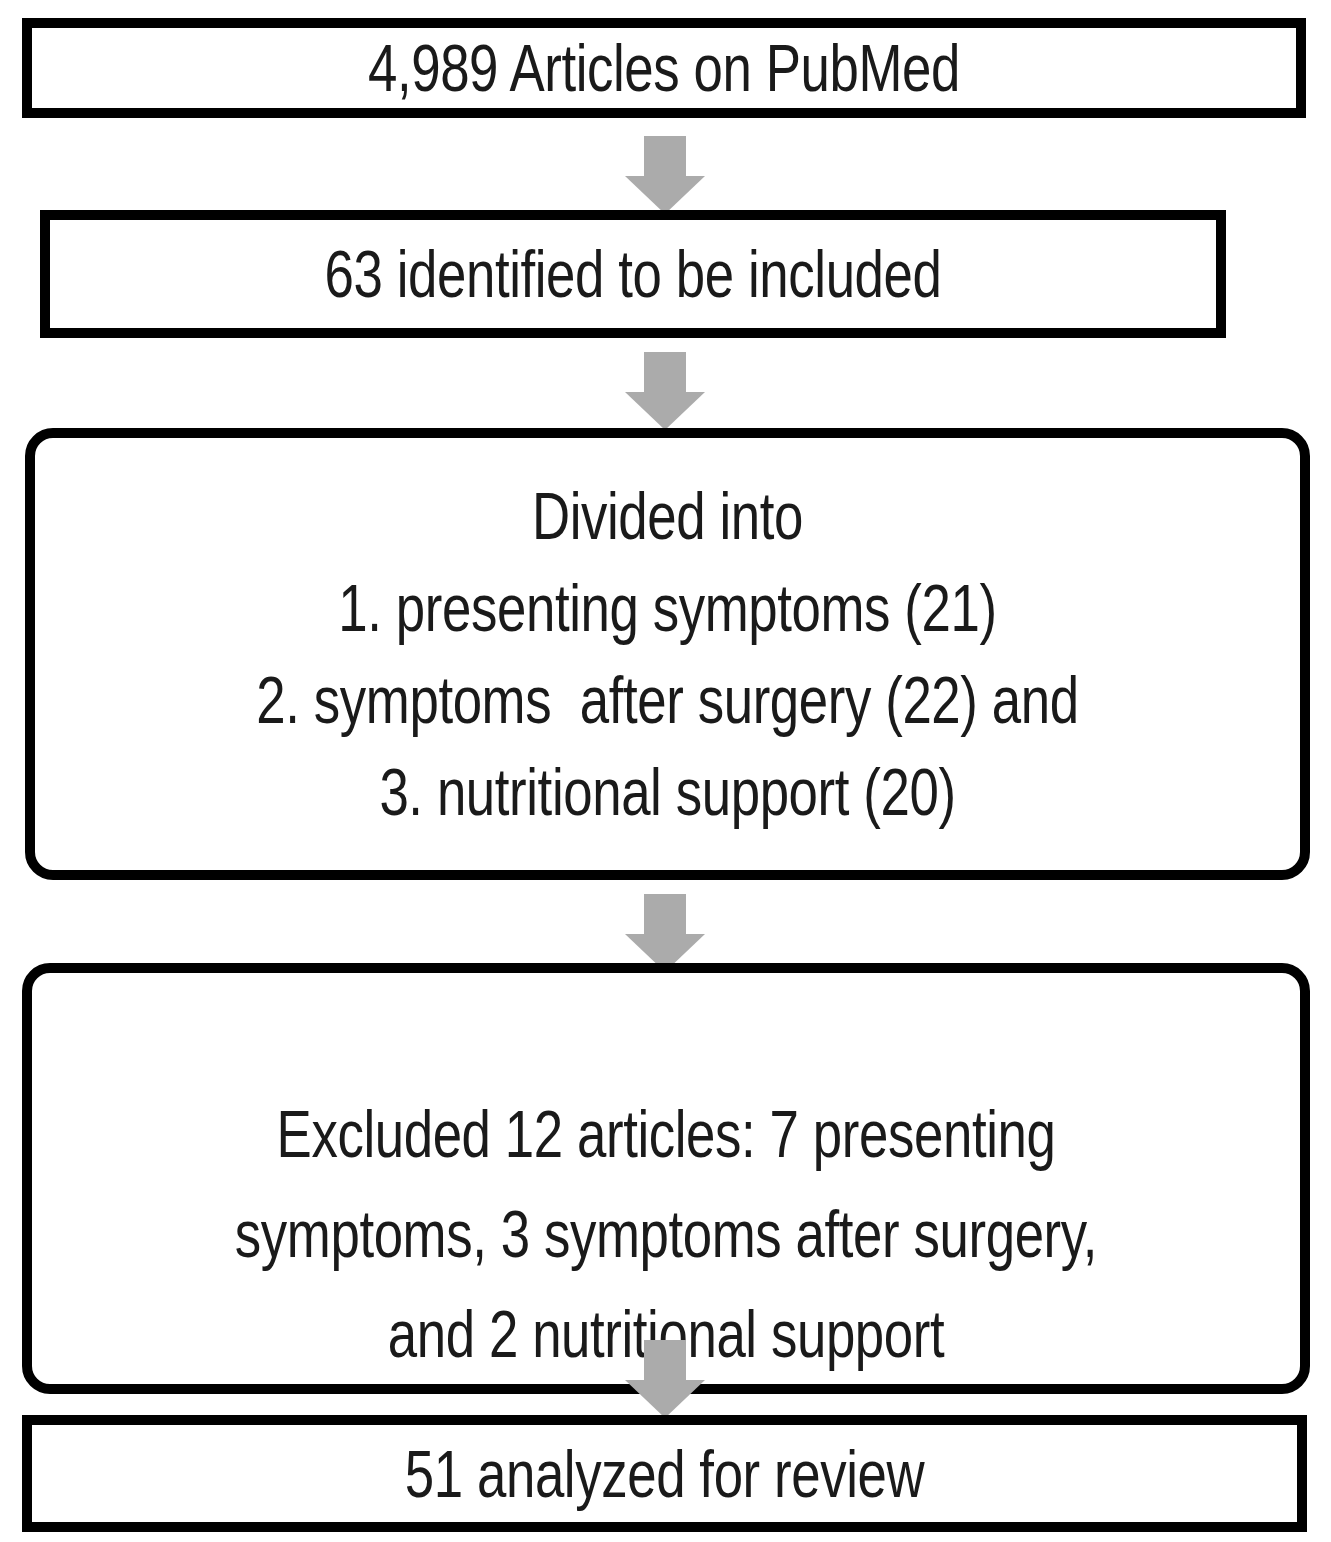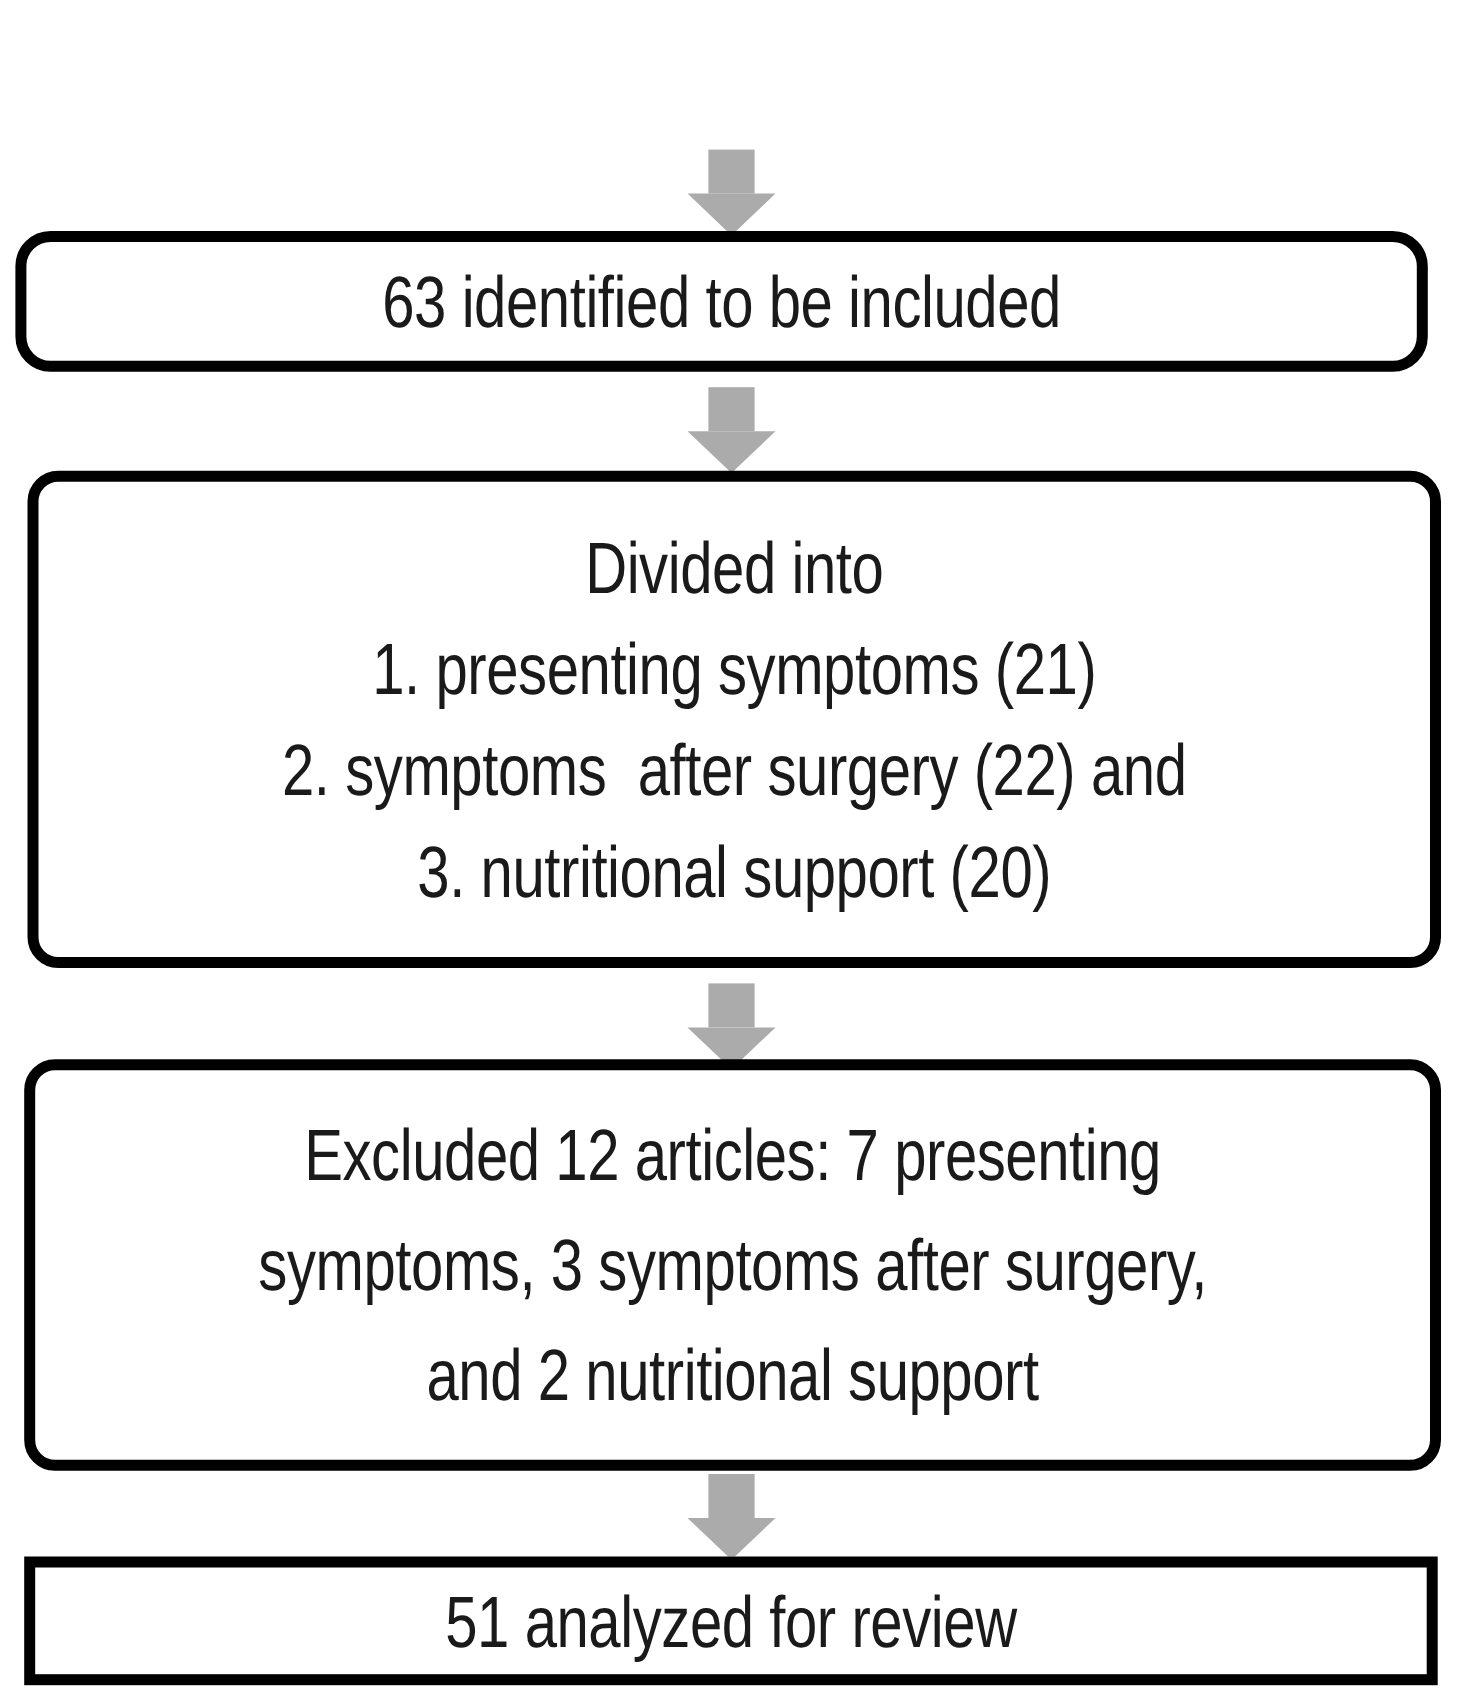--- a/index.html
+++ b/index.html
@@ -38,23 +38,23 @@
     width: 100%;
     white-space: pre;
     font-weight: 400;
     letter-spacing: -0.5px;
     transform: scaleX(0.80);
     transform-origin: center center;
   }
 
   
   #node-pubmed      { left: 22px;  top: 18px;   width: 1284px; height: 100px; }
-  #node-included    { left: 14px;  top: 210px;  width: 1284px; height: 128px; border-radius: 32px; }
+  #node-included    { left: 40px;  top: 210px;  width: 1186px; height: 128px; }
   #node-divided     { left: 25px;  top: 428px;  width: 1285px; height: 452px; }
-  #node-excluded    { left: 22px;  top: 963px;  width: 1288px; height: 374px; }
+  #node-excluded    { left: 22px;  top: 963px;  width: 1288px; height: 431px; justify-content: flex-end; }
   #node-analyzed    { left: 22px;  top: 1415px; width: 1285px; height: 117px; align-items: center; }
 
   
   #node-pubmed   .line { font-size: 66px; line-height: 74px; }
   #node-included .line { font-size: 66px; line-height: 74px; }
   #node-divided  .line { font-size: 66px; line-height: 92px; }
   #node-excluded .line { font-size: 66px; line-height: 100px; }
   #node-analyzed .line { font-size: 66px; line-height: 74px; }
 
   
@@ -87,20 +87,23 @@
   #arrow-1 { left: 625px; top: 136px;  width: 80px; height: 78px; }
   #arrow-2 { left: 625px; top: 352px;  width: 80px; height: 78px; }
   #arrow-3 { left: 625px; top: 894px;  width: 80px; height: 78px; }
   #arrow-4 { left: 625px; top: 1340px; width: 80px; height: 78px; }
 </style>
 </head>
 <body>
 
 <div id="canvas">
 
+  <div class="node" id="node-pubmed">
+    <span class="line">4,989 Articles on PubMed</span>
+  </div>
 
   <div class="arrow" id="arrow-1">
     <span class="stem"></span>
     <span class="head"></span>
   </div>
 
   <div class="node" id="node-included">
     <span class="line">63 identified to be included</span>
   </div>
 

